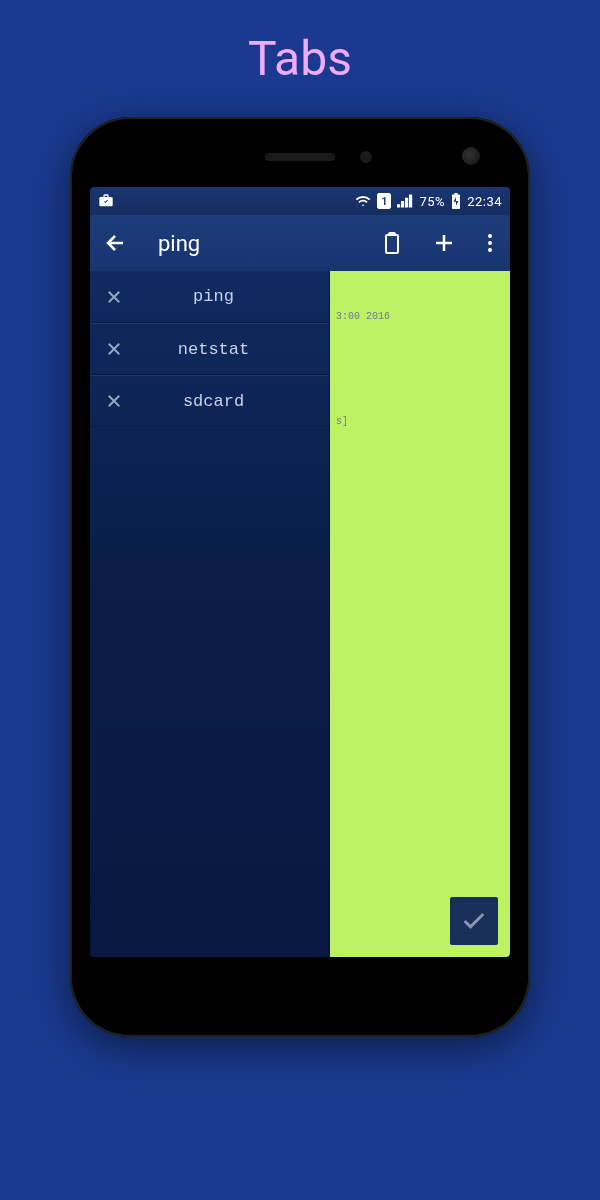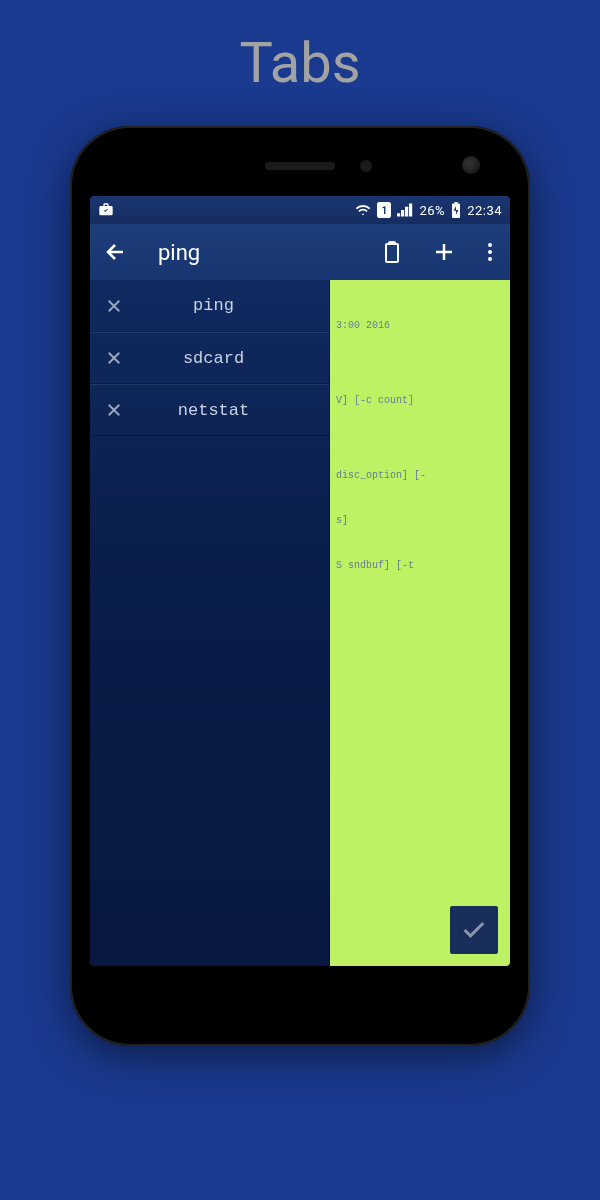--- a/index.html
+++ b/index.html
@@ -7,22 +7,22 @@
     width: 600px;
     height: 1200px;
     background: #1a3a8f;
     font-family: -apple-system, "Segoe UI", Roboto, sans-serif;
     display: flex;
     flex-direction: column;
     align-items: center;
     overflow: hidden;
   }
   .page-title {
-    color: #a3a3a3;
-    font-size: 56px;
+    color: #f0abfc;
+    font-size: 48px;
     font-weight: 400;
     margin-top: 30px;
     margin-bottom: 30px;
   }
   
   .phone {
     width: 460px;
     height: 920px;
     background: #000;
     border-radius: 60px;
@@ -184,21 +184,21 @@
             </svg>
         </span>
         <span style="display:flex;align-items:center;justify-content:center;width:14px;height:16px;border:1.5px solid #fff;border-radius:2px 2px 2px 2px;font-size:10px;font-weight:bold;color:#1a3570;background:#fff;">
           <span>1</span>
         </span>
         <span>
           <svg width="16" height="14" viewBox="0 0 20 16" fill="#fff">
               <path d="M0 16h4v-4H0v4zm5 0h4V8H5v8zm5 0h4V4h-4v12zm5 0h4V0h-4v16z"></path>
             </svg>
         </span>
-        <span class="sb-text">26%</span>
+        <span class="sb-text">75%</span>
         <span>
           <svg width="10" height="16" viewBox="0 0 12 20" fill="#fff">
               <path d="M2 2h2V0h4v2h2a1 1 0 0 1 1 1v16a1 1 0 0 1-1 1H2a1 1 0 0 1-1-1V3a1 1 0 0 1 1-1zm4 3L3 11h3v5l3-6H6V5z"></path>
             </svg>
         </span>
         <span class="sb-text">22:34</span>
       </div>
     </div>
 
     <div class="actionbar">
@@ -238,40 +238,37 @@
               </svg>
           </div>
           <div class="tab-label">ping</div>
         </div>
         <div class="tab-row">
           <div class="tab-close">
             <svg width="18" height="18" viewBox="0 0 24 24" fill="none" stroke="#9aa8c0" stroke-width="2.5">
                 <path d="M5 5l14 14M19 5L5 19"></path>
               </svg>
           </div>
-          <div class="tab-label">sdcard</div>
+          <div class="tab-label">netstat</div>
         </div>
         <div class="tab-row">
           <div class="tab-close">
             <svg width="18" height="18" viewBox="0 0 24 24" fill="none" stroke="#9aa8c0" stroke-width="2.5">
                 <path d="M5 5l14 14M19 5L5 19"></path>
               </svg>
           </div>
-          <div class="tab-label">netstat</div>
+          <div class="tab-label">sdcard</div>
         </div>
       </div>
 
       <div class="terminal">
         <span class="term-line">3:00 2016</span>
         <span class="term-line"></span>
-        <span class="term-line">V] [-c count]</span>
         <span class="term-line"></span>
-        <span class="term-line">disc_option] [-</span>
         <span class="term-line">s]</span>
-        <span class="term-line">S sndbuf] [-t</span>
         <span class="term-line"></span>
       </div>
 
       <div class="fab">
         <svg width="28" height="28" viewBox="0 0 24 24" fill="none" stroke="#8a96b0" stroke-width="2.5">
             <path d="M4 12l5 5L20 6"></path>
           </svg>
       </div>
 
     </div>

